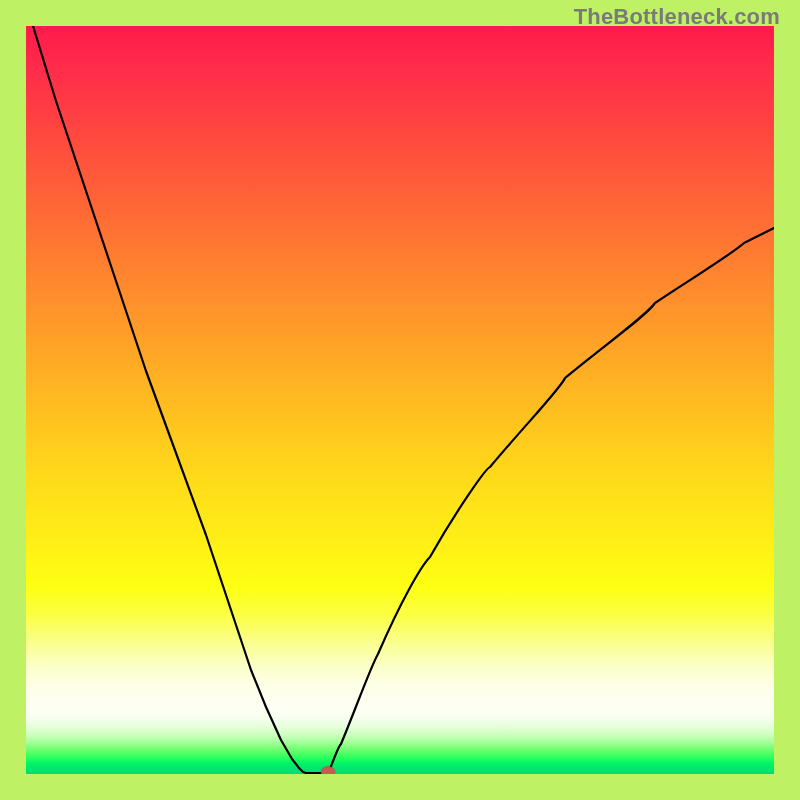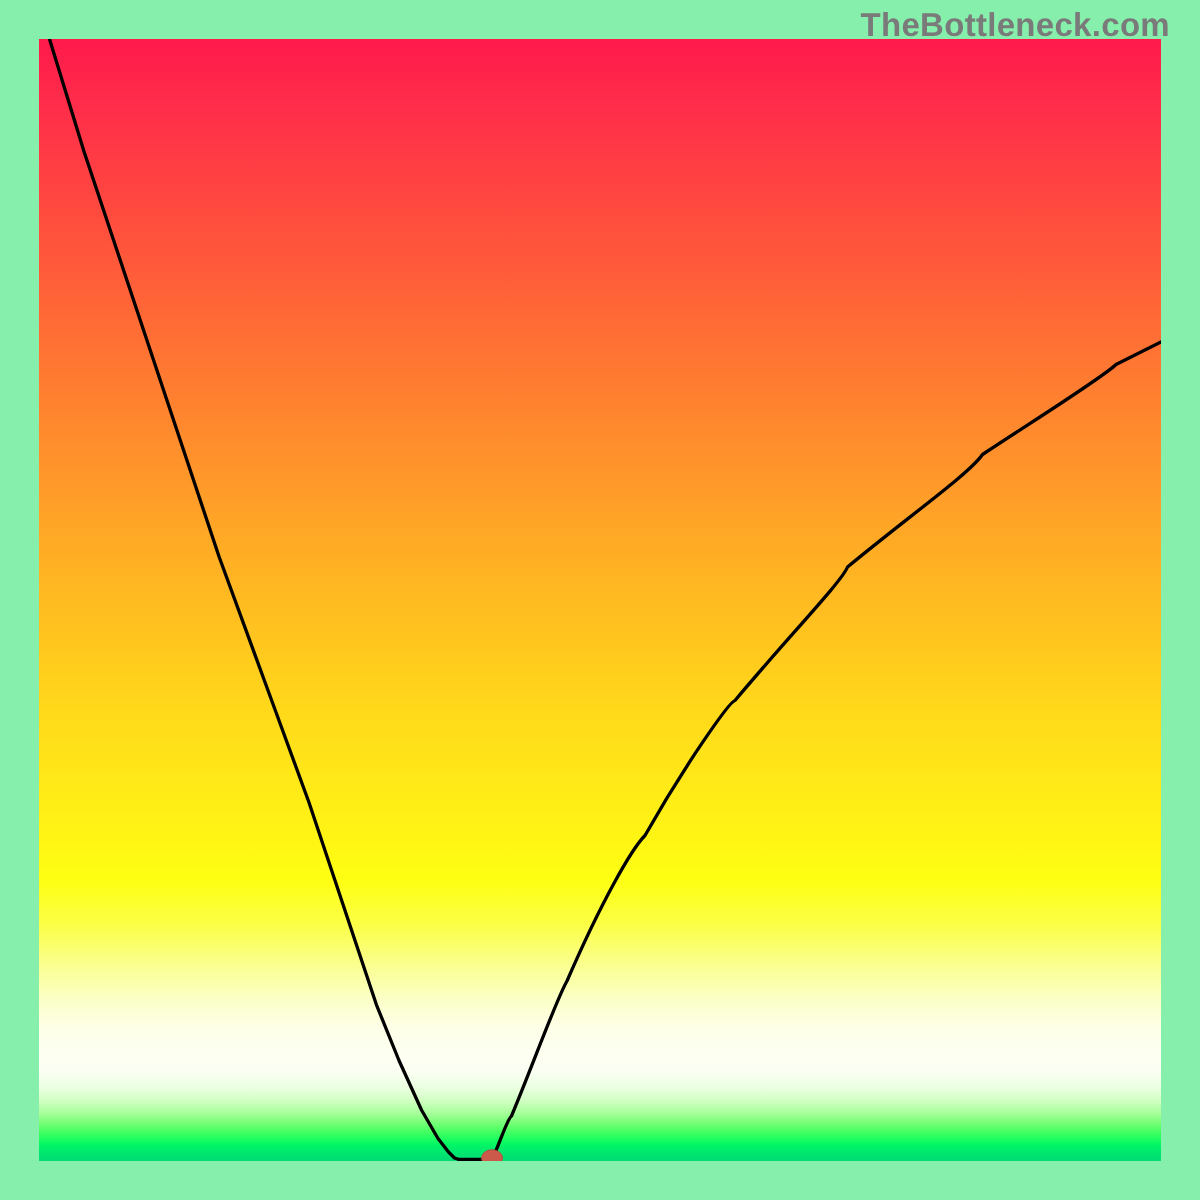--- a/index.html
+++ b/index.html
@@ -8,21 +8,21 @@
     width: 800px;
     height: 800px;
     background: #000;
     font-family: Arial, Helvetica, sans-serif;
     overflow: hidden;
   }
   .stage {
     position: relative;
     width: 800px;
     height: 800px;
-    background: #86efac;
+    background: #bef264;
   }
   .attribution {
     position: absolute;
     top: 4px;
     right: 20px;
     font-size: 22px;
     font-weight: 600;
     color: #7a7a7a;
     letter-spacing: 0.2px;
     z-index: 5;

